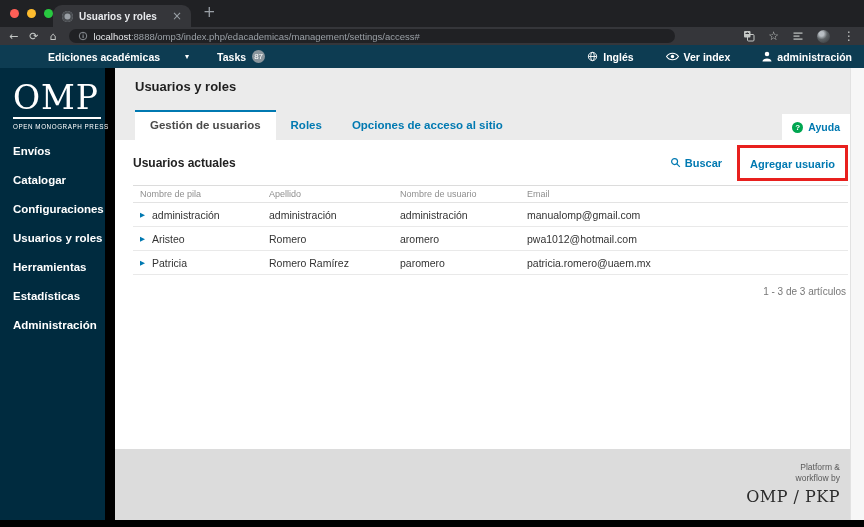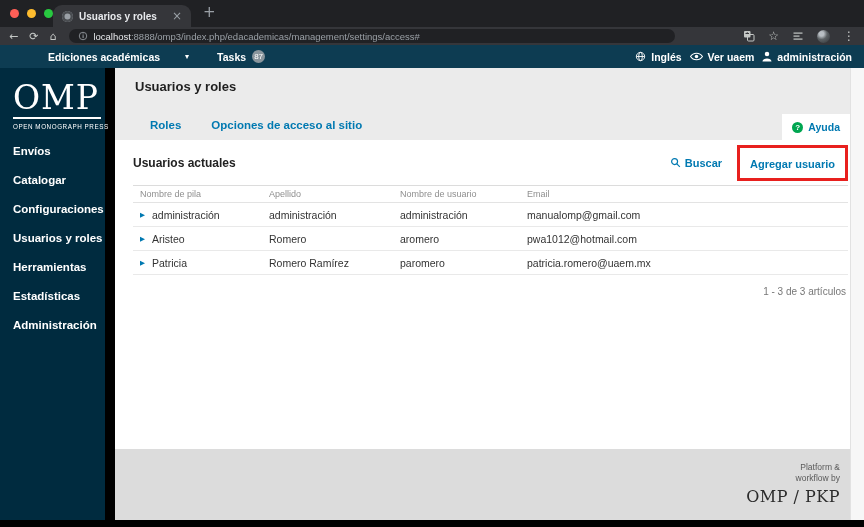--- a/index.html
+++ b/index.html
@@ -31,21 +31,21 @@
             background:radial-gradient(circle at 35% 30%, #b9bfc4 0 18%, #5c6164 45%, #2f3337 100%); }
 
   
   .appbar { position:absolute; left:0; top:45px; width:864px; height:23px; background:#0d3c52;
             display:flex; align-items:center; color:#fff; font-size:10.5px; font-weight:bold;padding-left:36px; }
   .ab-left { display:flex; align-items:center; margin-left:12px; gap:7px; }
   .caret { font-size:8px; font-family:"DejaVu Sans",sans-serif; margin-left:18px; }
   .tasks { display:flex; align-items:center; gap:6px; margin-left:28px; }
   .badge { width:13px; height:13px; border-radius:50%; background:#8a969d; color:#fff; font-size:8px;
            display:flex; align-items:center; justify-content:center; font-weight:normal; }
-  .ab-right { margin-left:auto; display:flex; align-items:center; gap:8px; margin-right:12px; }
+  .ab-right { margin-left:auto; display:flex; align-items:center; gap:32px; margin-right:12px; }
   .ab-item { display:flex; align-items:center; gap:5px; }
   .ab-item svg { display:block; }
 
   
   .sidebar { position:absolute; left:0; top:68px; width:105px; height:452px; background:#002b3f; }
   .logo { margin:13px 0 0 13px; color:#fff; }
   .logo-omp { font-family:"DejaVu Serif", serif; font-size:33px; line-height:1; letter-spacing:1px; }
   .logo-rule { width:88px; height:2px; background:#fff; margin-top:3px; }
   .logo-sub { font-size:6.3px; letter-spacing:0.55px; margin-top:4px; white-space:nowrap; }
   .nav { margin-top:7px; }
@@ -155,21 +155,21 @@
           <ellipse cx="12" cy="12" rx="4" ry="9" fill="none" stroke="#fff" stroke-width="2"></ellipse>
           <line x1="3" y1="12" x2="21" y2="12" stroke="#fff" stroke-width="2"></line>
         </svg>
         <span>Inglés</span>
       </div>
       <div class="ab-item">
         <svg width="13" height="11" viewBox="0 0 24 18">
           <path d="M1 9 C6 1 18 1 23 9 C18 17 6 17 1 9 Z" fill="none" stroke="#fff" stroke-width="2"></path>
           <circle cx="12" cy="9" r="3.2" fill="#fff"></circle>
         </svg>
-        <span>Ver uaem</span>
+        <span>Ver index</span>
       </div>
       <div class="ab-item">
         <svg width="10" height="11" viewBox="0 0 20 22">
           <circle cx="10" cy="6" r="4.5" fill="#fff"></circle>
           <path d="M1 21 C1 13 19 13 19 21 Z" fill="#fff"></path>
         </svg>
         <span>administración</span>
       </div>
     </div>
   </div>
@@ -187,20 +187,21 @@
       <div class="nav-item">Usuarios y roles</div>
       <div class="nav-item">Herramientas</div>
       <div class="nav-item">Estadísticas</div>
       <div class="nav-item">Administración</div>
     </div>
   </div>
 
   <div class="main-top">
     <div class="page-title">Usuarios y roles</div>
     <div class="tabs">
+      <div class="tab-item active">Gestión de usuarios</div>
       <div class="tab-item">Roles</div>
       <div class="tab-item">Opciones de acceso al sitio</div>
     </div>
     <div class="help-tab">
       <span class="help-dot">?</span>
       <span class="help-label">Ayuda</span>
     </div>
   </div>
 
   <div class="main-white">

